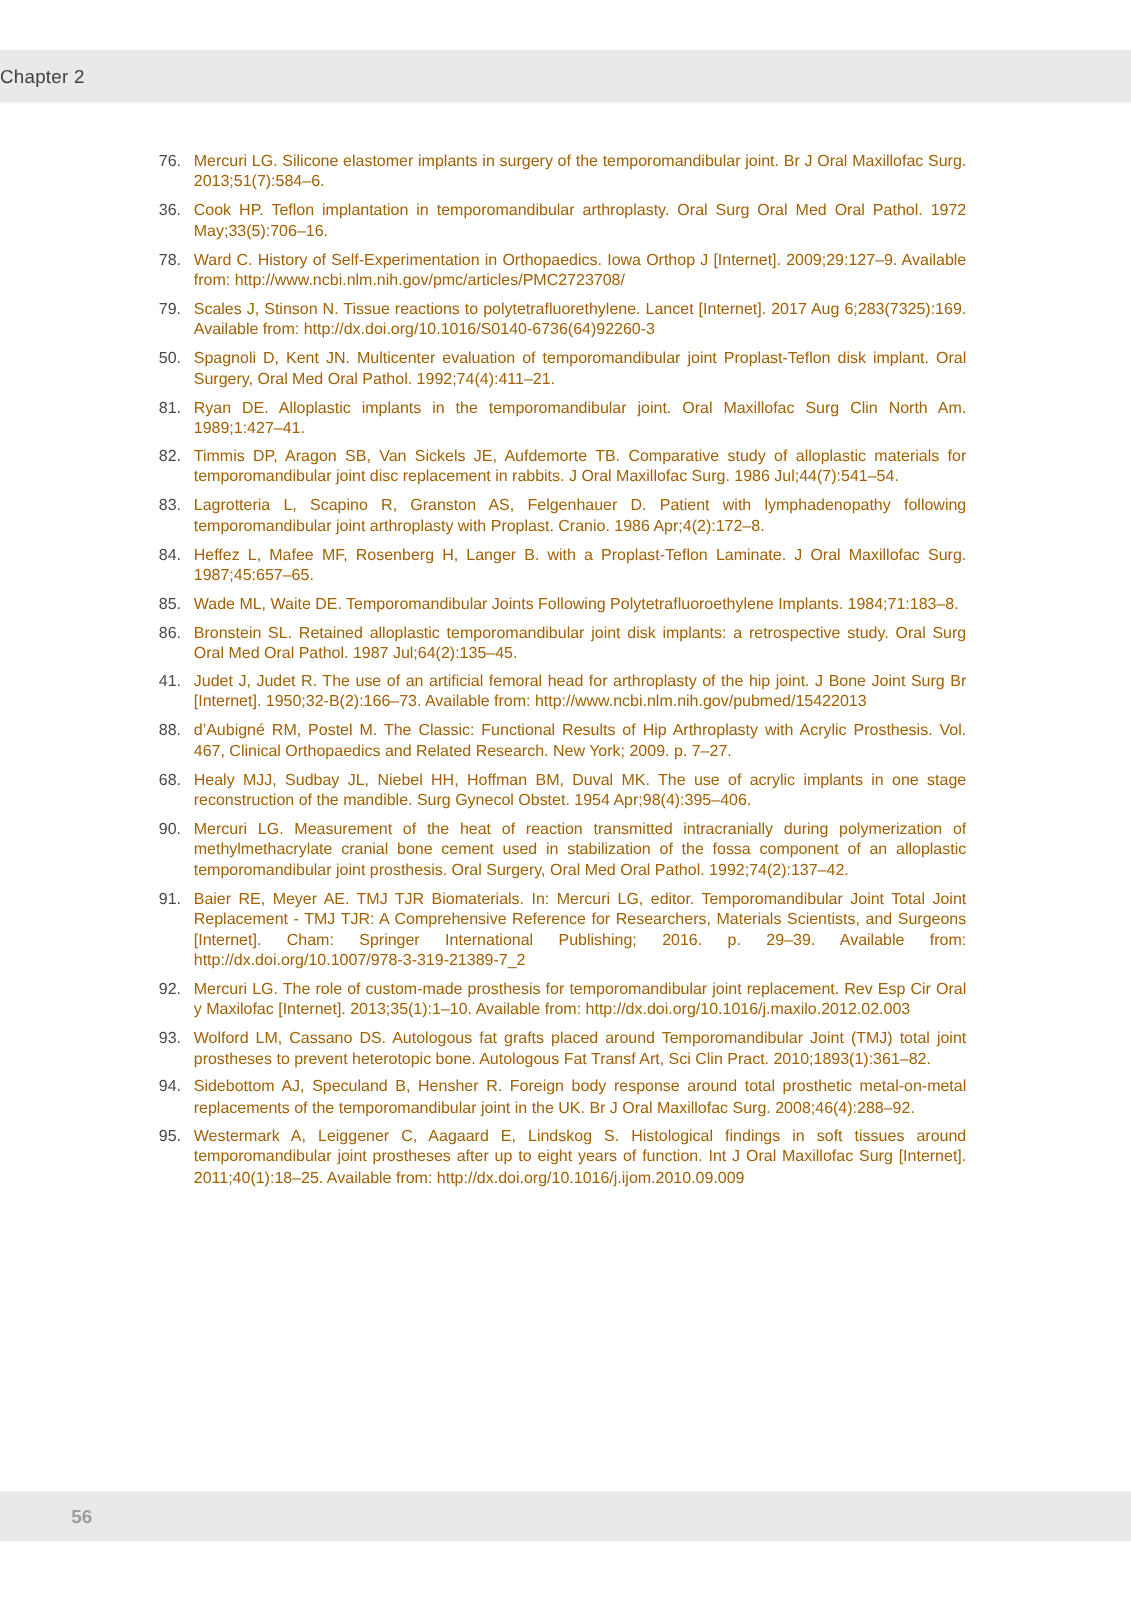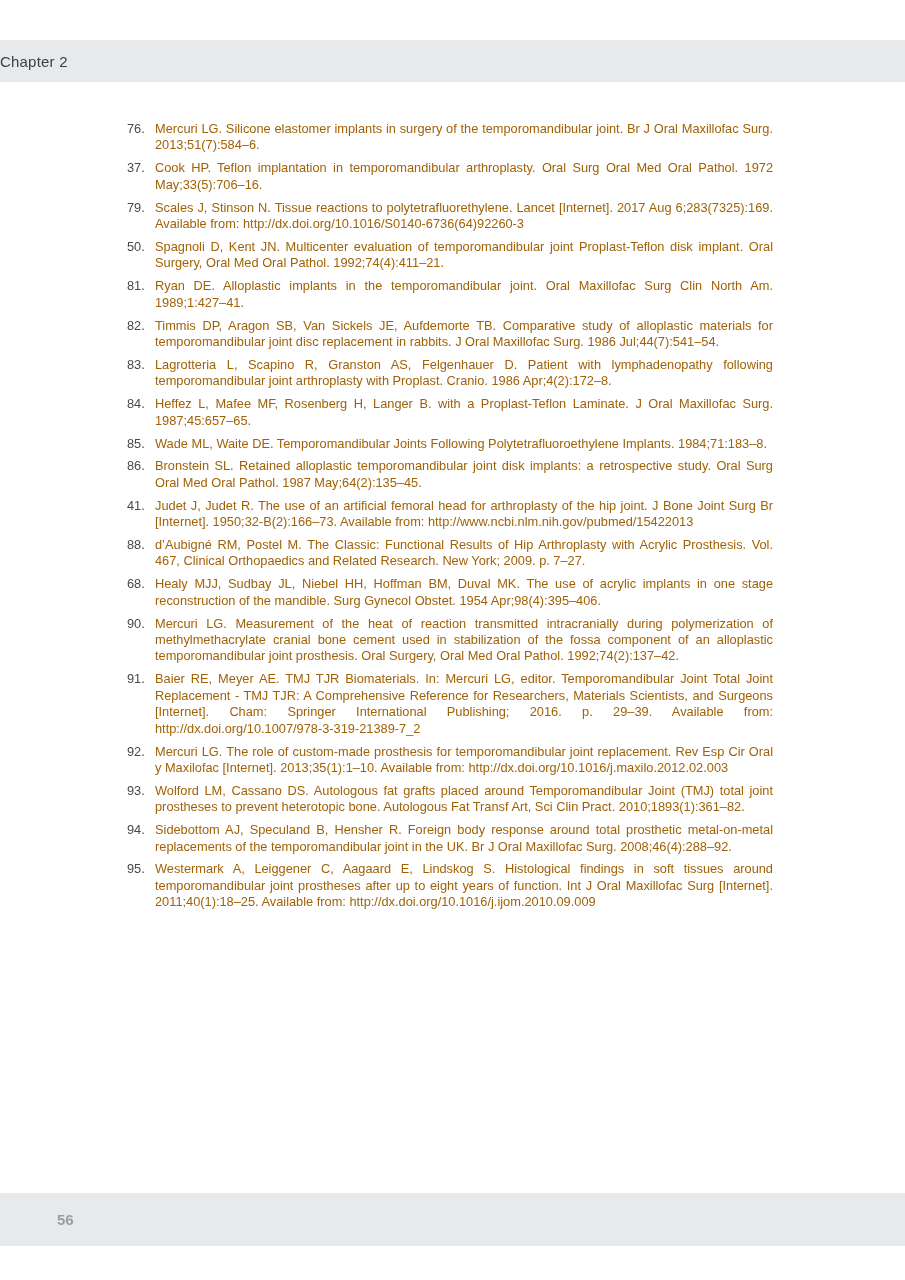--- a/index.html
+++ b/index.html
@@ -28,21 +28,21 @@
     align-items: center;
     box-sizing: border-box;
   }
   .header-band .chapter-title {
     font-size: 15px;
     color: #3e4043;
     letter-spacing: 0.2px;
   }
   .footer-band {
     top: 1193px;
-    height: 53px;
+    height: 40px;
     display: flex;
     align-items: center;
     padding-left: 57px;
     box-sizing: border-box;
   }
   .footer-band .page-number {
     font-size: 15px;
     font-weight: bold;
     color: #9b9da0;
   }
@@ -78,22 +78,26 @@
 <header class="band header-band">
   <span class="chapter-title">Chapter 2</span>
 </header>
 
 <ol class="reference-list">
     <li class="ref">
       <span class="num">76.</span>
       <span class="txt">Mercuri LG. Silicone elastomer implants in surgery of the temporomandibular joint. Br J Oral Maxillofac Surg. 2013;51(7):584–6.</span>
     </li>
     <li class="ref">
-      <span class="num">37.</span>
+      <span class="num">36.</span>
       <span class="txt">Cook HP. Teflon implantation in temporomandibular arthroplasty. Oral Surg Oral Med Oral Pathol. 1972 May;33(5):706–16.</span>
+    </li>
+    <li class="ref">
+      <span class="num">78.</span>
+      <span class="txt">Ward C. History of Self-Experimentation in Orthopaedics. Iowa Orthop J [Internet]. 2009;29:127–9. Available from: http://www.ncbi.nlm.nih.gov/pmc/articles/PMC2723708/</span>
     </li>
     <li class="ref">
       <span class="num">79.</span>
       <span class="txt">Scales J, Stinson N. Tissue reactions to polytetrafluorethylene. Lancet [Internet]. 2017 Aug 6;283(7325):169. Available from: http://dx.doi.org/10.1016/S0140-6736(64)92260-3</span>
     </li>
     <li class="ref">
       <span class="num">50.</span>
       <span class="txt">Spagnoli D, Kent JN. Multicenter evaluation of temporomandibular joint Proplast-Teflon disk implant. Oral Surgery, Oral Med Oral Pathol. 1992;74(4):411–21.</span>
     </li>
     <li class="ref">
@@ -111,21 +115,21 @@
     <li class="ref">
       <span class="num">84.</span>
       <span class="txt">Heffez L, Mafee MF, Rosenberg H, Langer B. with a Proplast-Teflon Laminate. J Oral Maxillofac Surg. 1987;45:657–65.</span>
     </li>
     <li class="ref">
       <span class="num">85.</span>
       <span class="txt">Wade ML, Waite DE. Temporomandibular Joints Following Polytetrafluoroethylene Implants. 1984;71:183–8.</span>
     </li>
     <li class="ref">
       <span class="num">86.</span>
-      <span class="txt">Bronstein SL. Retained alloplastic temporomandibular joint disk implants: a retrospective study. Oral Surg Oral Med Oral Pathol. 1987 May;64(2):135–45.</span>
+      <span class="txt">Bronstein SL. Retained alloplastic temporomandibular joint disk implants: a retrospective study. Oral Surg Oral Med Oral Pathol. 1987 Jul;64(2):135–45.</span>
     </li>
     <li class="ref">
       <span class="num">41.</span>
       <span class="txt">Judet J, Judet R. The use of an artificial femoral head for arthroplasty of the hip joint. J Bone Joint Surg Br [Internet]. 1950;32-B(2):166–73. Available from: http://www.ncbi.nlm.nih.gov/pubmed/15422013</span>
     </li>
     <li class="ref">
       <span class="num">88.</span>
       <span class="txt">d’Aubigné RM, Postel M. The Classic: Functional Results of Hip Arthroplasty with Acrylic Prosthesis. Vol. 467, Clinical Orthopaedics and Related Research. New York; 2009. p. 7–27.</span>
     </li>
     <li class="ref">

